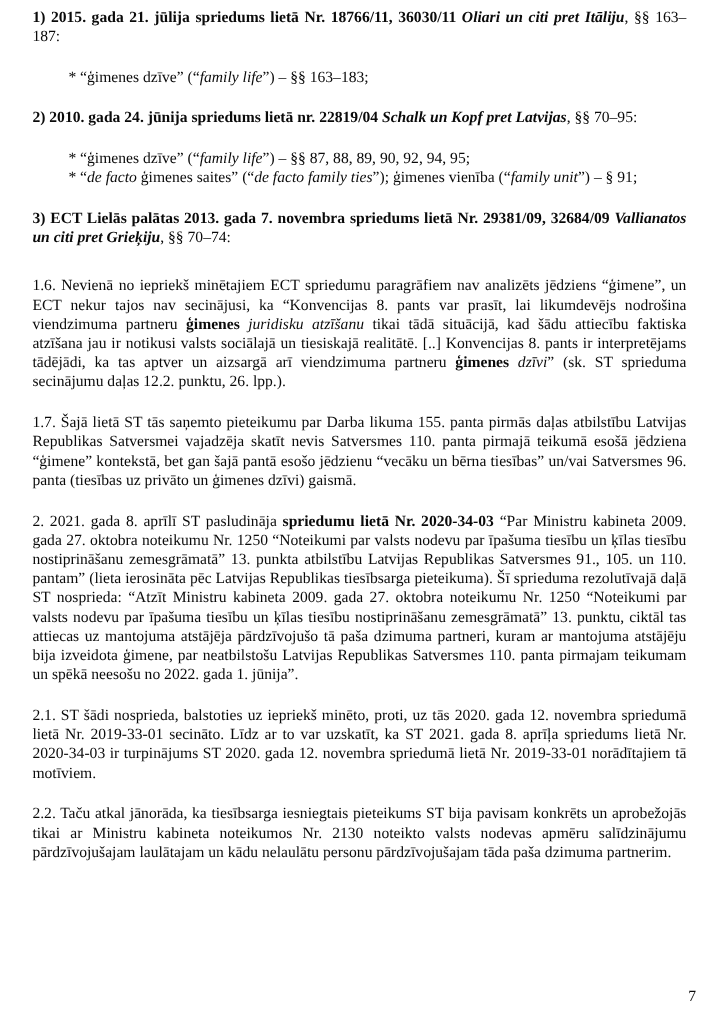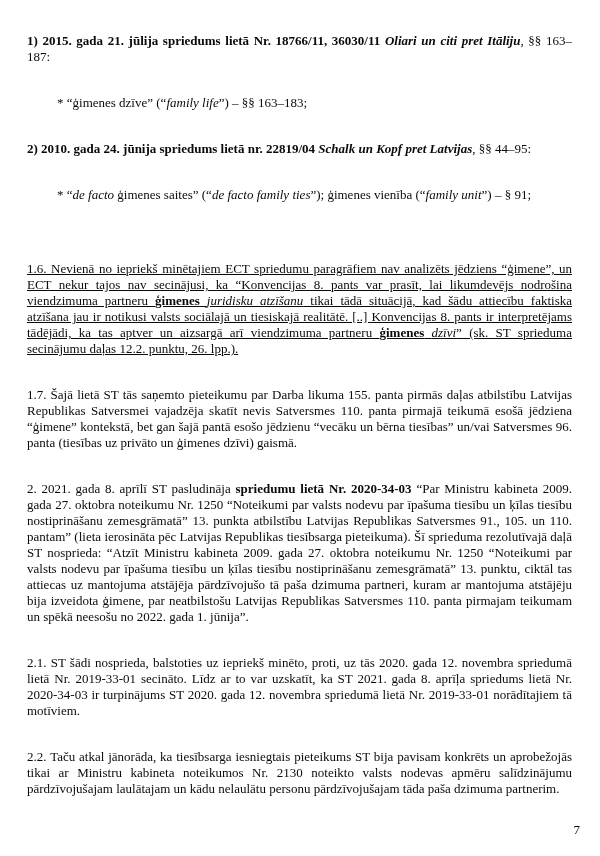--- a/index.html
+++ b/index.html
@@ -12,32 +12,32 @@
     position: relative;
     width: 600px;
     height: 856px;
     background: #ffffff;
     color: #0a0a0a;
     font-family: "Liberation Serif", "DejaVu Serif", serif;
     overflow: hidden;
     box-sizing: border-box;
   }
   .content {
-    padding: 31px 28px 0 27px;
+    padding: 4px 28px 0 27px;
   }
   .para {
     margin: 0;
     font-size: 13px;
     line-height: 16px;
     text-align: justify;
   }
-  .block { margin-top: 30px; }
+  .block { margin-top: 18px; }
   .block:first-child { margin-top: 2px; }
   
-  [data-name="para-1-6"] { margin-top: 58px; text-decoration: underline; }
+  [data-name="para-1-6"] { margin-top: 24px; }
   .bullets .para {
     padding-left: 30px;
     text-align: left;
   }
   .b { font-weight: bold; }
   .i { font-style: italic; }
   .page-number {
     position: absolute;
     right: 20px;
     bottom: 18px;
@@ -47,24 +47,26 @@
 </style>
 </head>
 <body>
 
 <div class="page" data-name="document-page">
   <div class="content" data-name="document-body">
       <p class="block para" data-name="judgment-1-heading"><span class="b" data-name="text-run">1) </span><span class="b" data-name="text-run">2015. gada 21. jūlija spriedums lietā Nr. 18766/11, 36030/11 </span><span class="b i" data-name="text-run">Oliari un citi pret Itāliju</span><span data-name="text-run">, §§ 163–187:</span></p>
       <div class="block bullets" data-name="judgment-1-bullets">
         <p class="para" data-name="bullet-item"><span data-name="text-run">* “ģimenes dzīve” (“</span><span class="i" data-name="text-run">family life</span><span data-name="text-run">”) – §§ 163–183;</span></p>
       </div>
-      <p class="block para" data-name="judgment-2-heading"><span class="b" data-name="text-run">2) </span><span class="b" data-name="text-run">2010. gada 24. jūnija spriedums lietā nr. 22819/04 </span><span class="b i" data-name="text-run">Schalk un Kopf pret Latvijas</span><span data-name="text-run">, §§ 44–95:</span></p>
+      <p class="block para" data-name="judgment-2-heading"><span class="b" data-name="text-run">2) </span><span class="b" data-name="text-run">2010. gada 24. jūnija spriedums lietā nr. 22819/04 </span><span class="b i" data-name="text-run">Schalk un Kopf pret Latvijas</span><span data-name="text-run">, §§ 70–95:</span></p>
       <div class="block bullets" data-name="judgment-2-bullets">
+        <p class="para" data-name="bullet-item"><span data-name="text-run">* “ģimenes dzīve” (“</span><span class="i" data-name="text-run">family life</span><span data-name="text-run">”) – §§ 87, 88, 89, 90, 92, 94, 95;</span></p>
         <p class="para" data-name="bullet-item"><span data-name="text-run">* “</span><span class="i" data-name="text-run">de facto</span><span data-name="text-run"> ģimenes saites” (“</span><span class="i" data-name="text-run">de facto family ties</span><span data-name="text-run">”); ģimenes vienība (“</span><span class="i" data-name="text-run">family unit</span><span data-name="text-run">”) – § 91;</span></p>
       </div>
+      <p class="block para" data-name="judgment-3-heading"><span class="b" data-name="text-run">3) </span><span class="b" data-name="text-run">ECT Lielās palātas 2013. gada 7. novembra spriedums lietā Nr. 29381/09, 32684/09 </span><span class="b i" data-name="text-run">Vallianatos un citi pret Grieķiju</span><span data-name="text-run">, §§ 70–74:</span></p>
       <p class="block para" data-name="para-1-6"><span data-name="text-run">1.6. Nevienā no iepriekš minētajiem ECT spriedumu paragrāfiem nav analizēts jēdziens “ģimene”, un ECT nekur tajos nav secinājusi, ka “Konvencijas 8. pants var prasīt, lai likumdevējs nodrošina viendzimuma partneru </span><span class="b" data-name="text-run">ģimenes</span><span data-name="text-run"> </span><span class="i" data-name="text-run">juridisku atzīšanu</span><span data-name="text-run"> tikai tādā situācijā, kad šādu attiecību faktiska atzīšana jau ir notikusi valsts sociālajā un tiesiskajā realitātē. [..] Konvencijas 8. pants ir interpretējams tādējādi, ka tas aptver un aizsargā arī viendzimuma partneru </span><span class="b" data-name="text-run">ģimenes</span><span data-name="text-run"> </span><span class="i" data-name="text-run">dzīvi</span><span data-name="text-run">” (sk. ST sprieduma secinājumu daļas 12.2. punktu, 26. lpp.).</span></p>
       <p class="block para" data-name="para-1-7"><span data-name="text-run">1.7. Šajā lietā ST tās saņemto pieteikumu par Darba likuma 155. panta pirmās daļas atbilstību Latvijas Republikas Satversmei vajadzēja skatīt nevis Satversmes 110. panta pirmajā teikumā esošā jēdziena “ģimene” kontekstā, bet gan šajā pantā esošo jēdzienu “vecāku un bērna tiesības” un/vai Satversmes 96. panta (tiesības uz privāto un ģimenes dzīvi) gaismā.</span></p>
       <p class="block para" data-name="para-2"><span data-name="text-run">2. 2021. gada 8. aprīlī ST pasludināja </span><span class="b" data-name="text-run">spriedumu lietā Nr. 2020-34-03</span><span data-name="text-run"> “Par Ministru kabineta 2009. gada 27. oktobra noteikumu Nr. 1250 “Noteikumi par valsts nodevu par īpašuma tiesību un ķīlas tiesību nostiprināšanu zemesgrāmatā” 13. punkta atbilstību Latvijas Republikas Satversmes 91., 105. un 110. pantam” (lieta ierosināta pēc Latvijas Republikas tiesībsarga pieteikuma). Šī sprieduma rezolutīvajā daļā ST nosprieda: “Atzīt Ministru kabineta 2009. gada 27. oktobra noteikumu Nr. 1250 “Noteikumi par valsts nodevu par īpašuma tiesību un ķīlas tiesību nostiprināšanu zemesgrāmatā” 13. punktu, ciktāl tas attiecas uz mantojuma atstājēja pārdzīvojušo tā paša dzimuma partneri, kuram ar mantojuma atstājēju bija izveidota ģimene, par neatbilstošu Latvijas Republikas Satversmes 110. panta pirmajam teikumam un spēkā neesošu no 2022. gada 1. jūnija”.</span></p>
       <p class="block para" data-name="para-2-1"><span data-name="text-run">2.1. ST šādi nosprieda, balstoties uz iepriekš minēto, proti, uz tās 2020. gada 12. novembra spriedumā lietā Nr. 2019-33-01 secināto. Līdz ar to var uzskatīt, ka ST 2021. gada 8. aprīļa spriedums lietā Nr. 2020-34-03 ir turpinājums ST 2020. gada 12. novembra spriedumā lietā Nr. 2019-33-01 norādītajiem tā motīviem.</span></p>
       <p class="block para" data-name="para-2-2"><span data-name="text-run">2.2. Taču atkal jānorāda, ka tiesībsarga iesniegtais pieteikums ST bija pavisam konkrēts un aprobežojās tikai ar Ministru kabineta noteikumos Nr. 2130 noteikto valsts nodevas apmēru salīdzinājumu pārdzīvojušajam laulātajam un kādu nelaulātu personu pārdzīvojušajam tāda paša dzimuma partnerim.</span></p>
     </div>
   <div class="page-number" data-name="page-number">7</div>
 </div>
 
 </body></html>

